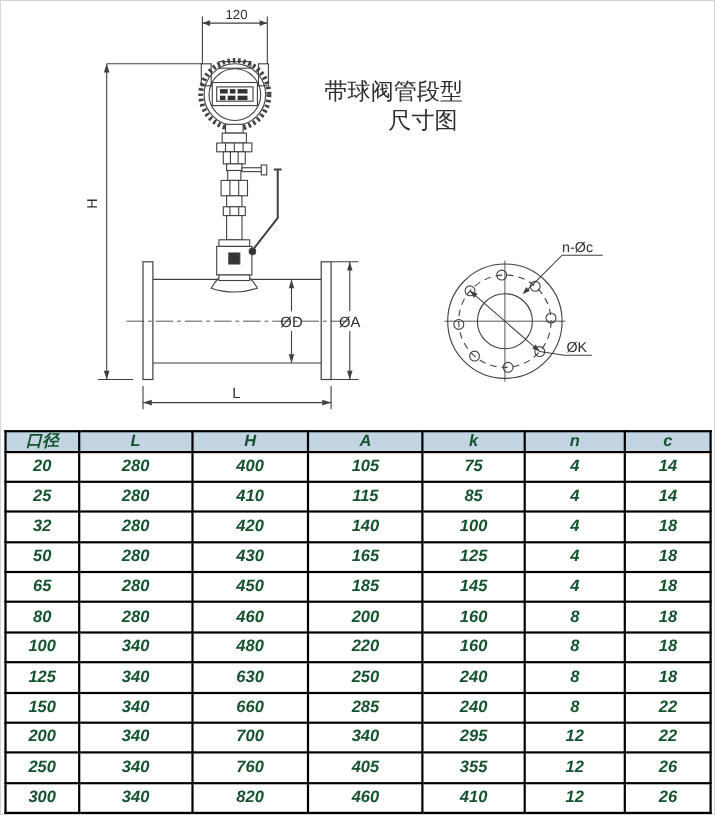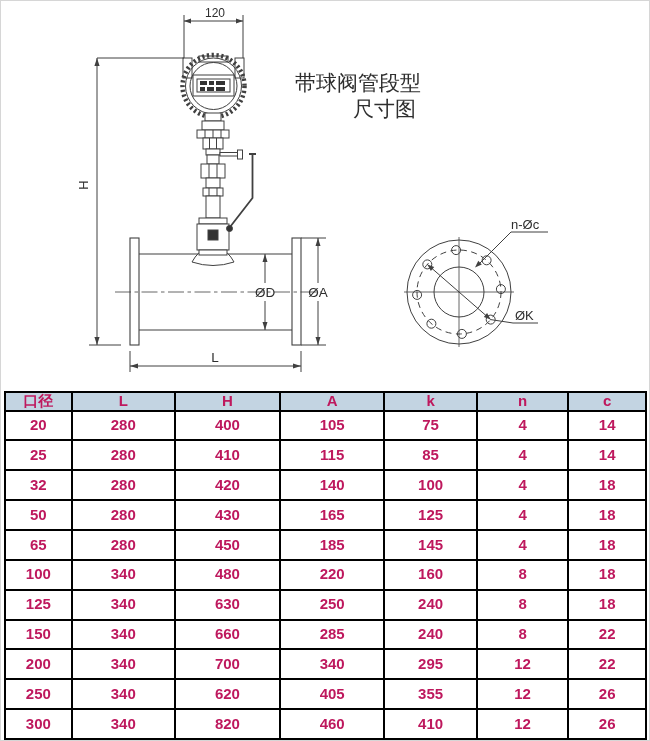--- a/index.html
+++ b/index.html
@@ -7,21 +7,21 @@
     width:650px;height:741px;overflow:hidden;box-sizing:border-box;
     background:#ffffff;border:1px solid #d6d6d6;
     font-family:"Liberation Sans",sans-serif;
   }
   svg{display:block;}
   svg text{fill:#2e2e2e;font-family:"Liberation Sans",sans-serif;}
   .cjk{font-family:"Liberation Sans",sans-serif;}
   .table-wrap{margin:0 2px 0 3px;}
   table{
     width:100%;height:349px;border-collapse:collapse;table-layout:fixed;
-    text-align:center;font-weight:700;font-size:15px;color:#be185d;
+    text-align:center;font-weight:700;font-size:15px;color:#14532d;font-style:italic;
   }
   th,td{border:2px solid #000;padding:0;line-height:1.1;}
   th{background:var(--header-bg,#c3d4e2);font-size:15px;}
 </style>
 </head>
 <body>
 
 <svg width="650" height="390" viewBox="0 0 650 390">
 
   <g stroke="#404040" stroke-width="1" fill="none">
@@ -204,20 +204,29 @@
         <tr>
           <td>65</td>
           <td>280</td>
           <td>450</td>
           <td>185</td>
           <td>145</td>
           <td>4</td>
           <td>18</td>
         </tr>
         <tr>
+          <td>80</td>
+          <td>280</td>
+          <td>460</td>
+          <td>200</td>
+          <td>160</td>
+          <td>8</td>
+          <td>18</td>
+        </tr>
+        <tr>
           <td>100</td>
           <td>340</td>
           <td>480</td>
           <td>220</td>
           <td>160</td>
           <td>8</td>
           <td>18</td>
         </tr>
         <tr>
           <td>125</td>
@@ -242,21 +251,21 @@
           <td>340</td>
           <td>700</td>
           <td>340</td>
           <td>295</td>
           <td>12</td>
           <td>22</td>
         </tr>
         <tr>
           <td>250</td>
           <td>340</td>
-          <td>620</td>
+          <td>760</td>
           <td>405</td>
           <td>355</td>
           <td>12</td>
           <td>26</td>
         </tr>
         <tr>
           <td>300</td>
           <td>340</td>
           <td>820</td>
           <td>460</td>

